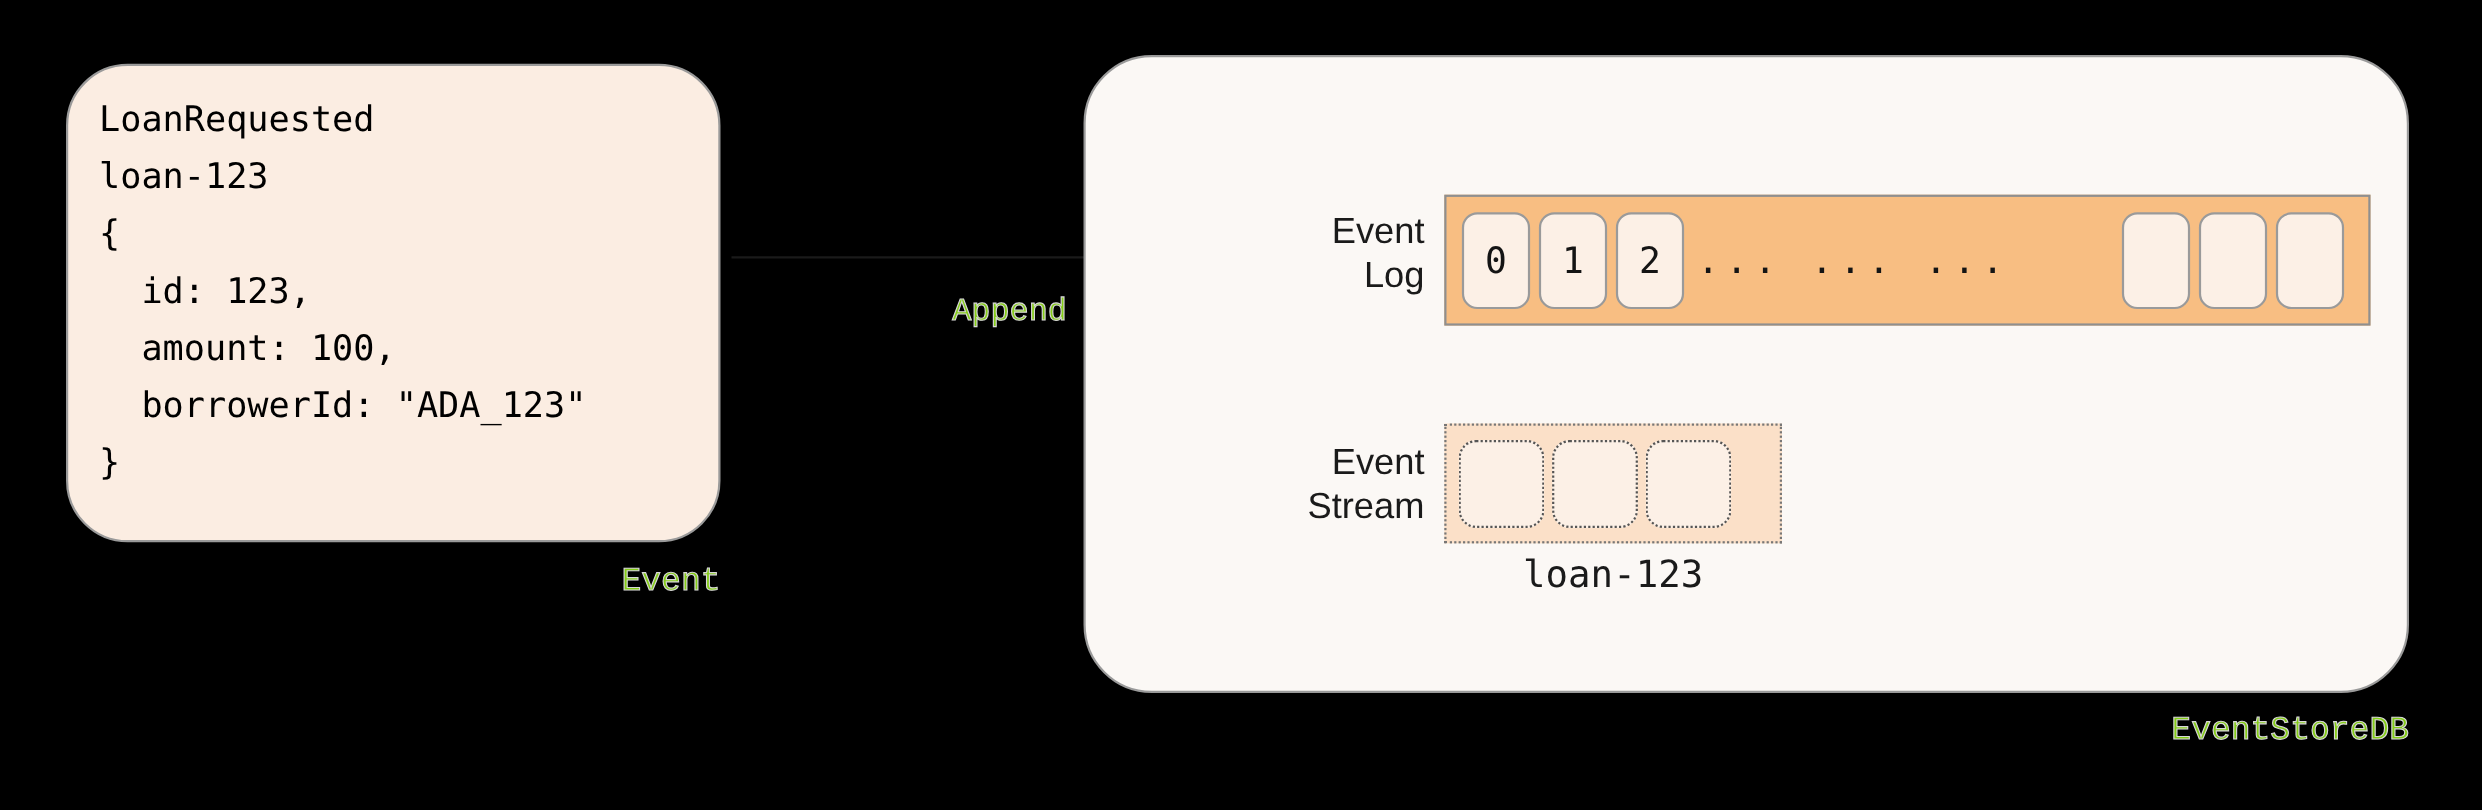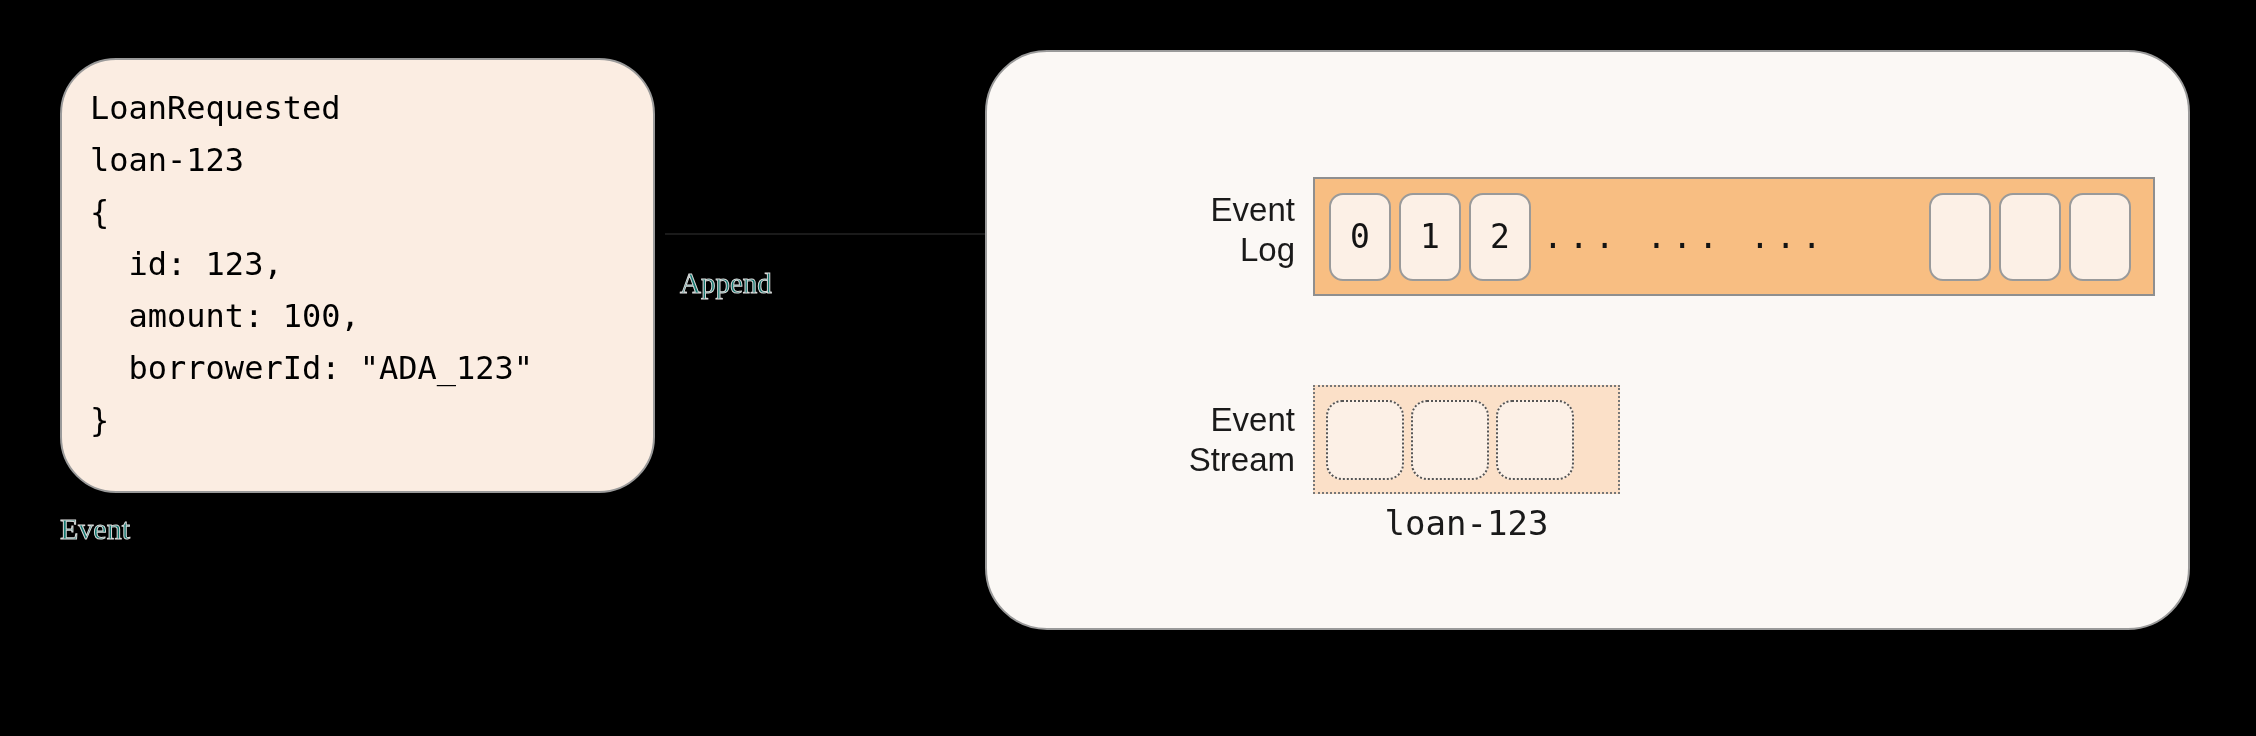--- a/index.html
+++ b/index.html
@@ -37,26 +37,26 @@
     font-size: 32px;
     line-height: 52px;
     color: #000000;
     white-space: pre;
     letter-spacing: 0px;
   }
 
   
   .outline-caption {
     position: absolute;
-    font-family: Liberation Serif, serif;
+    font-family: Liberation Mono, monospace;
     font-size: 30px;
-    color: #0f766e;
+    color: #84cc16;
     white-space: nowrap;
     -webkit-text-stroke: 1px #d8d8d8;
-    text-align: left;
+    text-align: right;
   }
   #event-caption {
     left: 60px;
     width: 595px;
     top: 512px;
   }
   #append-caption {
     left: 680px;
     width: 290px;
     top: 267px;
@@ -236,14 +236,15 @@
 Stream</div>
 
   <div id="event-stream-strip">
     <div class="stream-cell"></div>
     <div class="stream-cell"></div>
     <div class="stream-cell"></div>
   </div>
 
   <div id="stream-name">loan-123</div>
 
+  <div id="esdb-caption" class="outline-caption">EventStoreDB</div>
 
 </div>
 
 </body></html>

